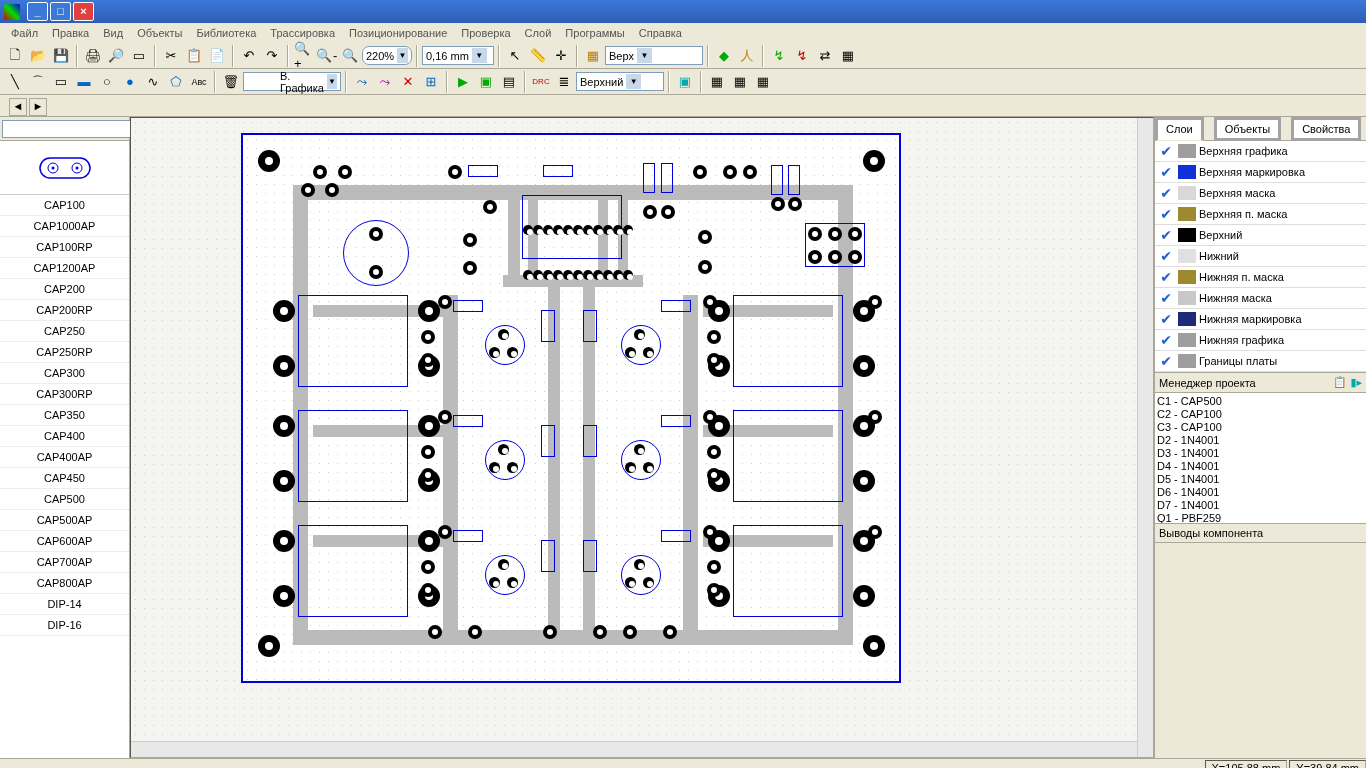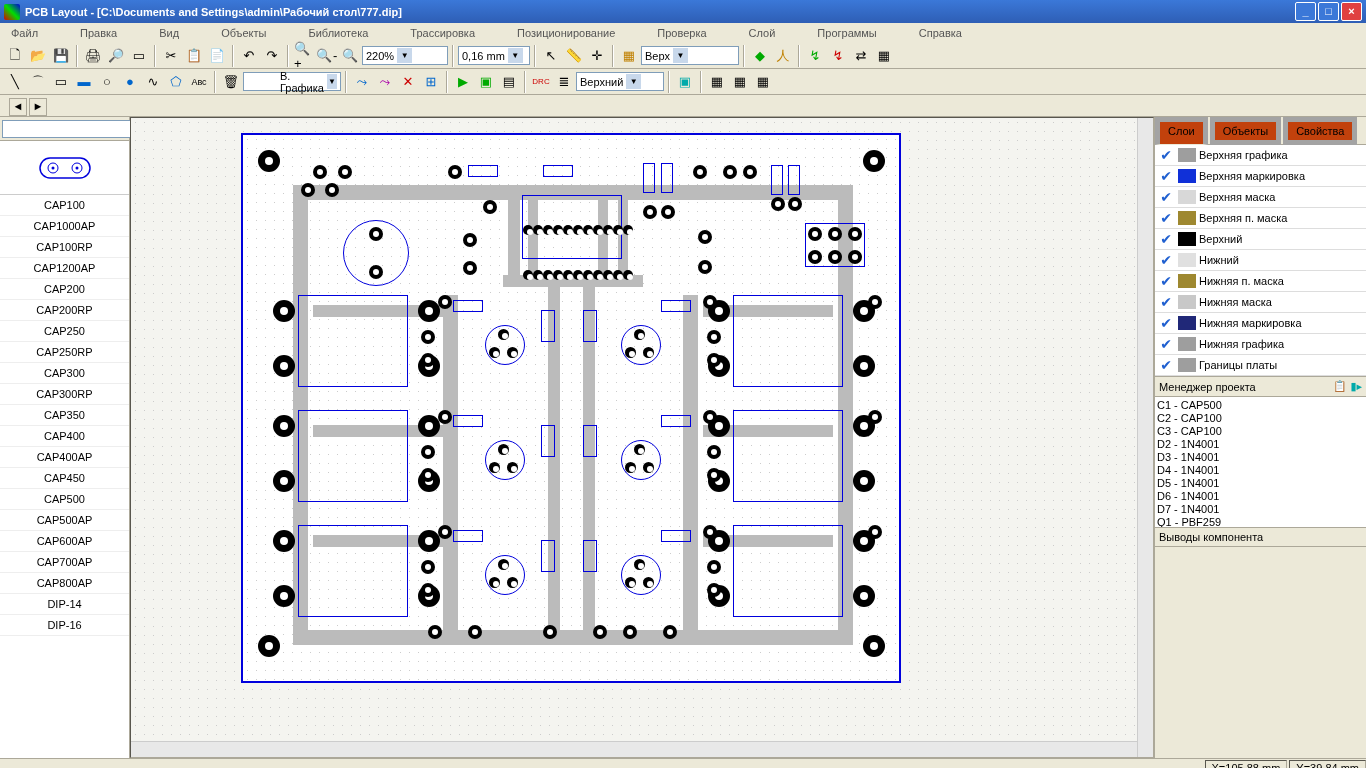--- a/index.html
+++ b/index.html
@@ -2,21 +2,21 @@
 <html><head>
 <meta charset="utf-8">
 <style>
 * { margin: 0; padding: 0; box-sizing: border-box; font-family: Tahoma, sans-serif; font-size: 11px; }
 body { background: #ece9d8; width: 1366px; height: 768px; overflow: hidden; }
 .titlebar { height: 23px; background: linear-gradient(to bottom, #3b78d8, #2e5eb5); display: flex; align-items: center; padding: 0 4px; color: #fff; font-weight: bold; }
 .titlebar .icon { width: 16px; height: 16px; background: linear-gradient(45deg,#d00,#0d0,#00d); margin-right: 5px; border-radius: 2px; }
 .titlebar .title { flex: 1; }
 .winbtn { width: 21px; height: 19px; margin-left: 2px; background: #3b78d8; border: 1px solid #fff; border-radius: 2px; text-align: center; color: #fff; line-height: 16px; cursor: pointer; }
 .winbtn.close { background: #e04040; }
-.menubar { height: 20px; background: #ece9d8; display: flex; align-items: center; padding: 0 4px; gap: 28px; }
+.menubar { height: 20px; background: #ece9d8; display: flex; align-items: center; padding: 0 4px; }
 .menubar span { padding: 2px 7px; color: #555; cursor: pointer; }
 .toolbar { height: 26px; background: #ece9d8; border-bottom: 1px solid #aca899; display: flex; align-items: center; padding: 0 4px; gap: 1px; }
 .tbtn { width: 22px; height: 22px; border: 1px solid transparent; display: flex; align-items: center; justify-content: center; cursor: pointer; font-size: 13px; }
 .tsep { width: 2px; height: 22px; border-left: 1px solid #aca899; border-right: 1px solid #fff; margin: 0 3px; }
 .tcombo { height: 19px; border: 1px solid #7f9db9; background: #fff; padding: 0 3px; display: inline-flex; align-items: center; }
 .tcombo .arrow { width: 15px; margin-left: 3px; background: #c8d8eb; text-align: center; line-height: 15px; font-size: 8px; }
 .tabs { height: 22px; background: #ece9d8; border-bottom: 1px solid #aca899; display: flex; align-items: flex-end; padding-left: 8px; }
 .tab { padding: 3px 14px; color: #003399; font-weight: bold; cursor: pointer; border: 1px solid transparent; }
 .tab.active { border: 1px solid #aca899; border-bottom: 1px solid #ece9d8; background: #ece9d8; margin-bottom: -1px; }
 .tabarrow { width: 18px; height: 18px; border: 1px solid #aca899; margin: 0 1px; text-align: center; line-height: 14px; cursor: pointer; background: #ece9d8; }
@@ -35,21 +35,21 @@
 .pad { position: absolute; width: 14px; height: 14px; background: #000; border-radius: 50%; }
 .pad::after { content: ''; position: absolute; left: 4px; top: 4px; width: 6px; height: 6px; background: #fff; border-radius: 50%; }
 .pad.big { width: 22px; height: 22px; }
 .pad.big::after { left: 7px; top: 7px; width: 8px; height: 8px; }
 .comp { position: absolute; border: 1.5px solid #0000dd; background: transparent; }
 .circ { border-radius: 50%; }
 .scrollbar-v { position: absolute; right: 0; top: 0; width: 16px; height: 100%; background: #e8e8e8; border-left: 1px solid #ccc; }
 .scrollbar-h { position: absolute; left: 0; bottom: 0; height: 16px; width: calc(100% - 16px); background: #e8e8e8; border-top: 1px solid #ccc; }
 .right { width: 212px; border-left: 1px solid #aca899; display: flex; flex-direction: column; }
 .rtabs { display: flex; border-bottom: 1px solid #aca899; }
-.rtab { padding: 3px 8px; border: 5px solid #a3a3a3; margin-right: 2px; margin-bottom: -1px; cursor: pointer; background: #c2410c; }
+.rtab { padding: 3px 8px; border: 3px solid #a3a3a3; margin-right: 10px; margin-bottom: -1px; cursor: pointer; background: #ffffff; }
 .rtab.active { border-bottom: 1px solid #ece9d8; }
 .layers { flex: 0 0 auto; }
 .layer { display: flex; align-items: center; height: 21px; border-bottom: 1px solid #ddd; padding: 0 2px; background: #fff; }
 .layer .chk { width: 18px; color: #2060d0; font-size: 14px; text-align: center; }
 .layer .sw { width: 18px; height: 14px; margin: 0 3px; }
 .pmhead { padding: 3px 4px; border-top: 1px solid #aca899; border-bottom: 1px solid #aca899; display: flex; align-items: center; justify-content: space-between; }
 .pmlist { height: 130px; overflow-y: auto; background: #fff; padding: 2px; line-height: 13px; }
 .pmblank { flex: 1; background: #ece9d8; }
 .status { height: 18px; background: #ece9d8; border-top: 1px solid #aca899; display: flex; align-items: center; }
 .status .cell { border: 1px inset #aca899; padding: 1px 6px; margin-left: 2px; }
@@ -57,21 +57,20 @@
 ::-webkit-scrollbar { width: 16px; height: 16px; }
 ::-webkit-scrollbar-track { background: #e8e8e8; }
 ::-webkit-scrollbar-thumb { background: #c8c8c8; border: 1px solid #999; }
 ::-webkit-scrollbar-button { background: #d4d0c8; border: 1px solid #999; height: 16px; }
 </style>
 </head>
 <body>
 
 <div class="titlebar">
   <div class="icon"></div>
-  <div class="title">PCB Layout - [C:\Documents and Settings\admin\Рабочий стол\777.dip]</div>
   <div class="winbtn">_</div>
   <div class="winbtn">□</div>
   <div class="winbtn close">×</div>
 </div>
 
 <div class="menubar" id="menubar">
     <span>Файл</span>
     <span>Правка</span>
     <span>Вид</span>
     <span>Объекты</span>
@@ -96,21 +95,21 @@
   <div class="tbtn">✂</div>
   <div class="tbtn">📋</div>
   <div class="tbtn">📄</div>
   <div class="tsep"></div>
   <div class="tbtn">↶</div>
   <div class="tbtn">↷</div>
   <div class="tsep"></div>
   <div class="tbtn">🔍+</div>
   <div class="tbtn">🔍-</div>
   <div class="tbtn">🔍</div>
-  <div class="tcombo" style="width:86px;">
+  <div class="tcombo" style="width:50px;border-radius:7px;">
       <span>220%</span>
       <span class="arrow">▼</span>
     </div>
   <div class="tsep"></div>
   <div class="tcombo" style="width:72px;">
       <span>0,16 mm</span>
       <span class="arrow">▼</span>
     </div>
   <div class="tsep"></div>
   <div class="tbtn">↖</div>

